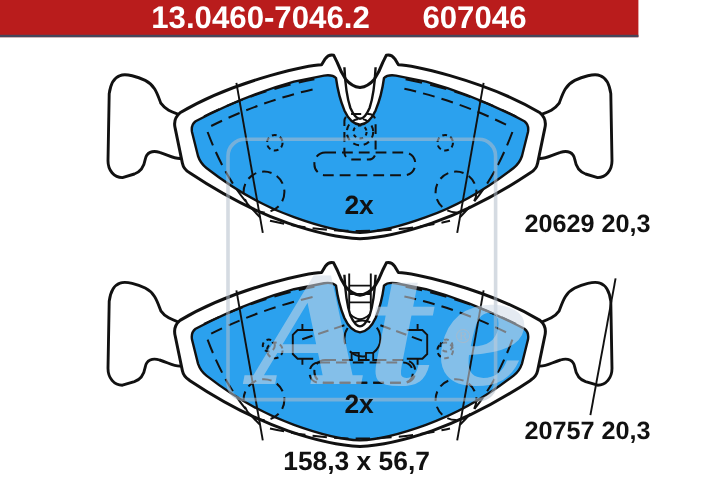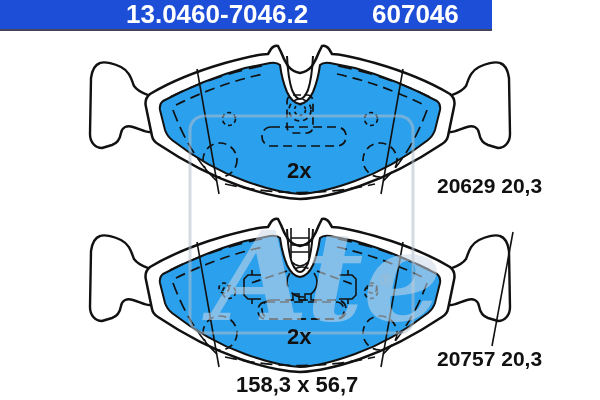--- a/index.html
+++ b/index.html
@@ -1,30 +1,30 @@
 <!DOCTYPE html>
 <html><head>
 <meta charset="utf-8">
 <style>
   html,body{margin:0;padding:0;background:#ffffff;}
   #stage{
     position:relative;width:600px;height:400px;overflow:hidden;
     background:#ffffff;font-family:"Liberation Sans",sans-serif;
   }
   #header-bar{
-    position:absolute;left:0;top:0;width:492px;height:29px;
-    background:#1d4ed8;border-bottom:2px solid #46465a;text-align:center;
+    position:absolute;left:0;top:0;width:532px;height:29px;
+    background:#b91c1c;border-bottom:2px solid #46465a;text-align:center;
   }
   #header-bar .num{
     position:absolute;top:0;height:29px;line-height:29px;
     color:#ffffff;font-weight:700;font-size:26px;letter-spacing:0px;
     white-space:nowrap;
   }
   #catalog-number{left:126px;}
-  #oe-number{left:372px;}
+  #oe-number{left:352px;}
   #drawing-svg{position:absolute;left:0;top:0;}
   text.dim-label{
     font-family:"Liberation Sans",sans-serif;font-weight:700;
     font-size:21px;fill:#111111;
   }
   text.qty-label{
     font-family:"Liberation Sans",sans-serif;font-weight:700;
     font-size:22px;fill:#111111;
   }
   text.size-label{

